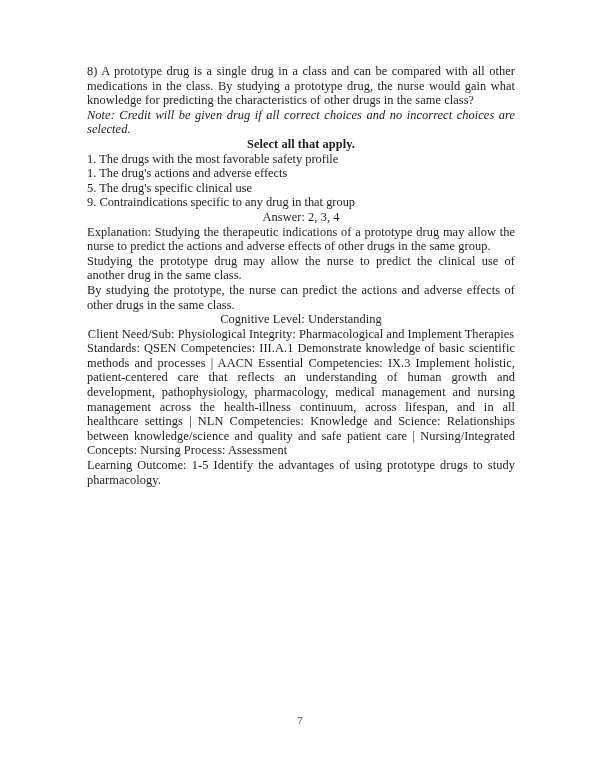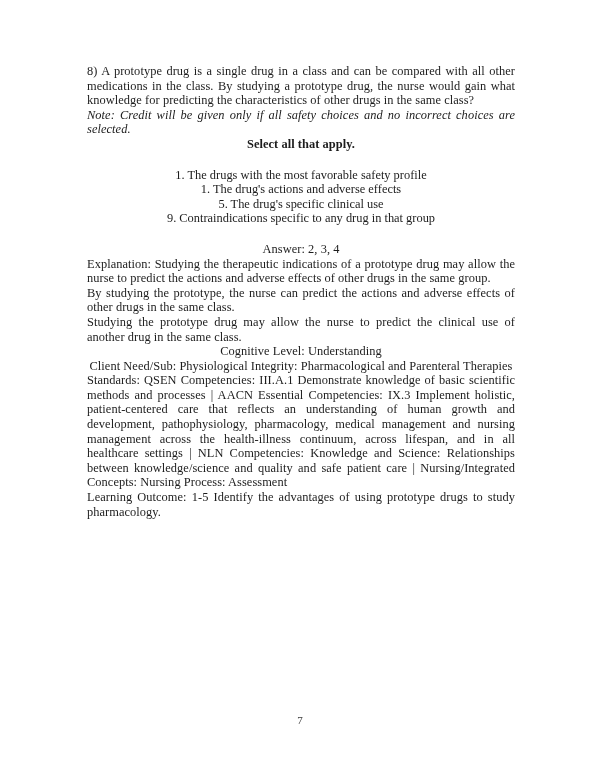--- a/index.html
+++ b/index.html
@@ -45,22 +45,21 @@
     font-style: italic;
   }
   .bold {
     font-weight: bold;
   }
   .choice {
     font-size: 12.4px;
     line-height: 14.6px;
   }
   .block {
-    margin: 16px;
-    text-align: center;
+    margin: 0;
   }
   .page-number {
     position: absolute;
     left: 0;
     top: 714px;
     width: 600px;
     text-align: center;
     font-size: 11px;
     line-height: 13px;
     color: #3a3a3a;
@@ -69,42 +68,42 @@
 </style>
 </head>
 <body>
 
 <div class="page">
 
   <div class="content">
 
     <p class="para">8) A prototype drug is a single drug in a class and can be compared with all other medications in the class. By studying a prototype drug, the nurse would gain what knowledge for predicting the characteristics of other drugs in the same class?</p>
 
-    <p class="para note">Note: Credit will be given only if all safety choices and no incorrect choices are selected.</p>
+    <p class="para note">Note: Credit will be given drug if all correct choices and no incorrect choices are selected.</p>
 
     <p class="line bold">Select all that apply.</p>
 
     <div class="block">
       <div class="choice">1. The drugs with the most favorable safety profile</div>
       <div class="choice">1. The drug's actions and adverse effects</div>
       <div class="choice">5. The drug's specific clinical use</div>
       <div class="choice">9. Contraindications specific to any drug in that group</div>
     </div>
 
     <p class="line">Answer:  2, 3, 4</p>
 
     <p class="para">Explanation:  Studying the therapeutic indications of a prototype drug may allow the nurse to predict the actions and adverse effects of other drugs in the same group.</p>
 
+    <p class="para">Studying the prototype drug may allow the nurse to predict the clinical use of another drug in the same class.</p>
+
     <p class="para">By studying the prototype, the nurse can predict the actions and adverse effects of other drugs in the same class.</p>
-
-    <p class="para">Studying the prototype drug may allow the nurse to predict the clinical use of another drug in the same class.</p>
 
     <p class="line">Cognitive Level:  Understanding</p>
 
-    <p class="line">Client Need/Sub:  Physiological Integrity: Pharmacological and Parenteral Therapies</p>
+    <p class="line">Client Need/Sub:  Physiological Integrity: Pharmacological and Implement Therapies</p>
 
     <p class="para">Standards:  QSEN Competencies: III.A.1 Demonstrate knowledge of basic scientific methods and processes | AACN Essential Competencies: IX.3 Implement holistic, patient-centered care that reflects an understanding of human growth and development, pathophysiology, pharmacology, medical management and nursing management across the health-illness continuum, across lifespan, and in all healthcare settings | NLN Competencies: Knowledge and Science: Relationships between knowledge/science and quality and safe patient care | Nursing/Integrated Concepts: Nursing Process: Assessment</p>
 
     <p class="para">Learning Outcome:  1-5 Identify the advantages of using prototype drugs to study pharmacology.</p>
 
   </div>
 
   <div class="page-number">7</div>
 
 </div>

